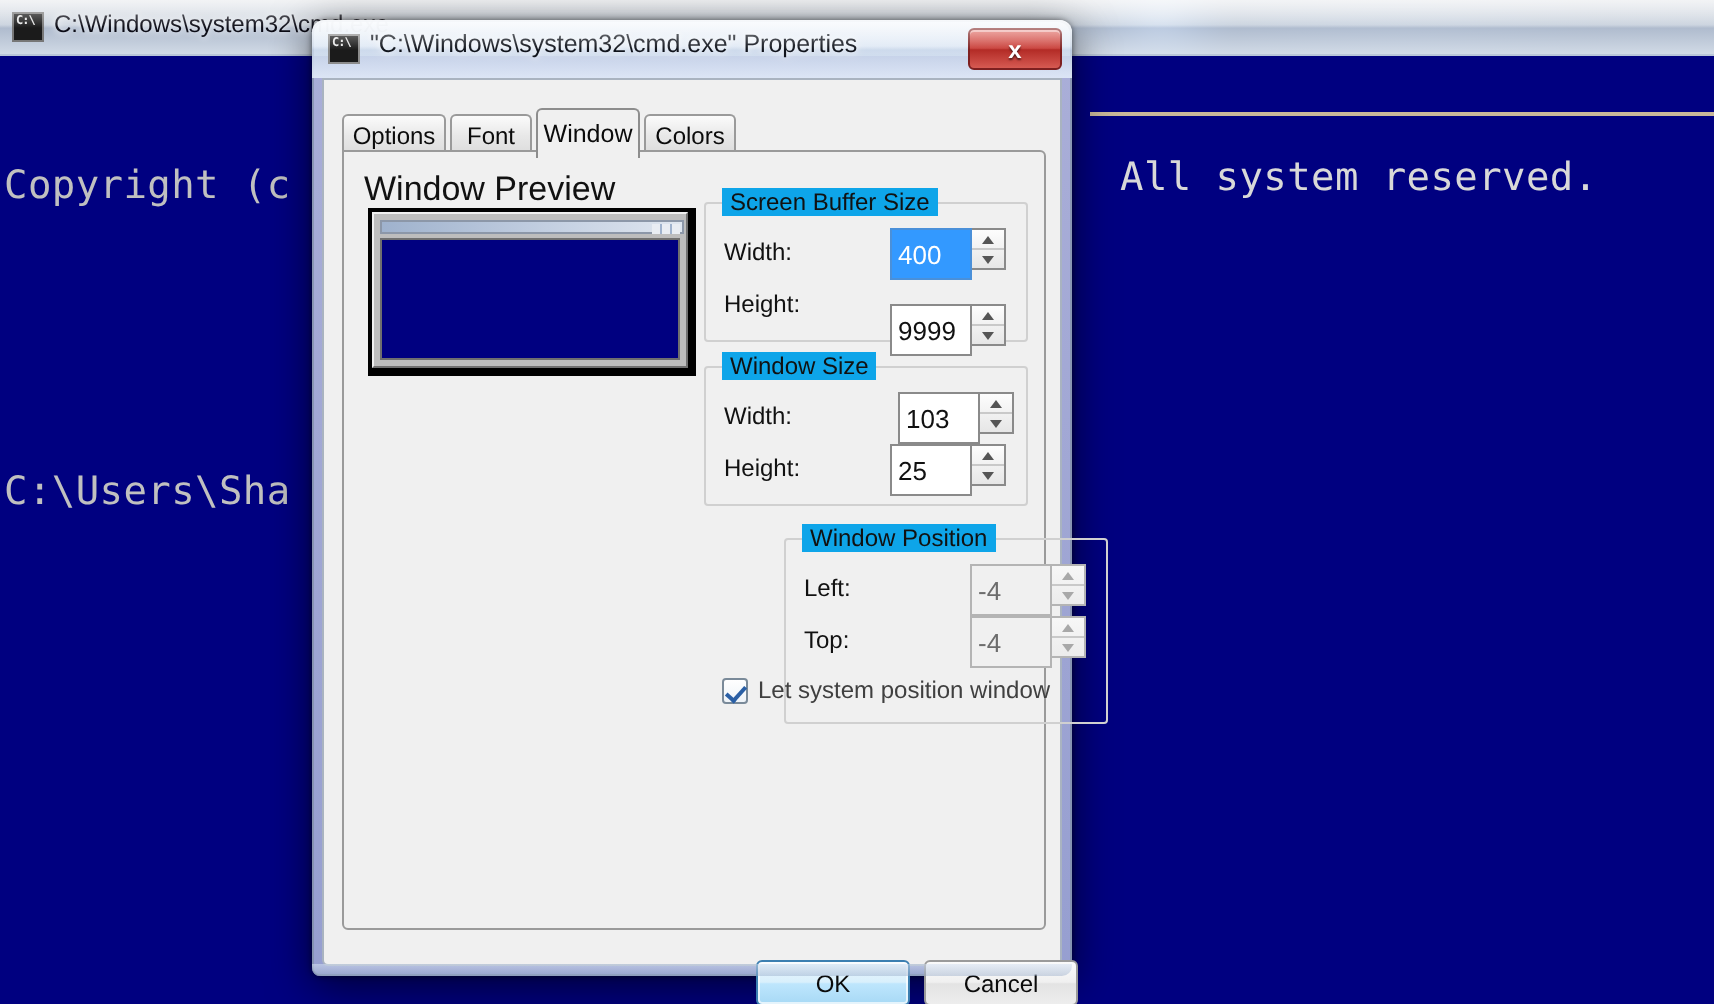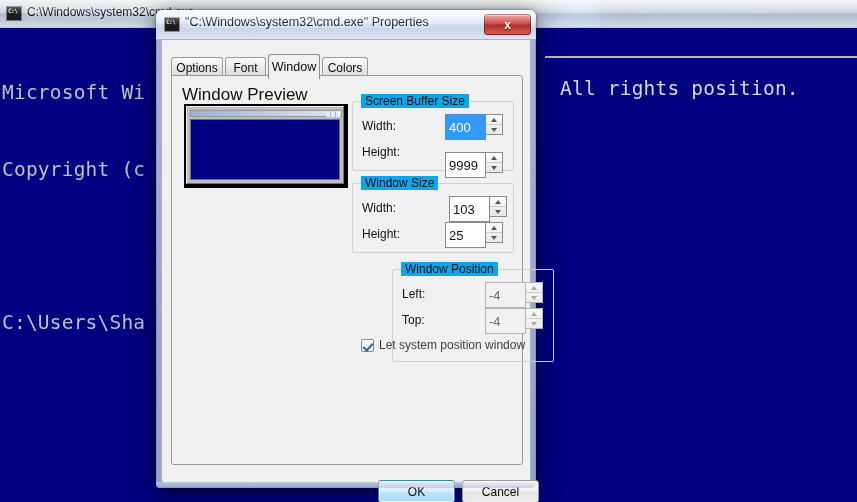--- a/index.html
+++ b/index.html
@@ -432,26 +432,25 @@
     <div id="console-titlebar">
       <div id="console-title-icon">
           <span>C:\</span>
         </div>
       <div id="console-title-text">C:\Windows\system32\cmd.exe</div>
     </div>
 
     <div id="console-client">
       <div id="console-top-strip"></div>
       <div id="console-text">
-        <span class="console-line">Microsoft Wi</span>
         <span class="console-line">Copyright (c</span>
         <span class="console-line"></span>
         <span class="console-line">C:\Users\Sha</span>
       </div>
-      <div id="console-right-text">All rights position.</div>
+      <div id="console-right-text">All system reserved.</div>
     </div>
   </div>
 
   <div id="dialog">
     <div id="dialog-frame"></div>
 
     <div id="dialog-titlebar">
       <div id="dialog-title-icon">
           <span>C:\</span>
         </div>

